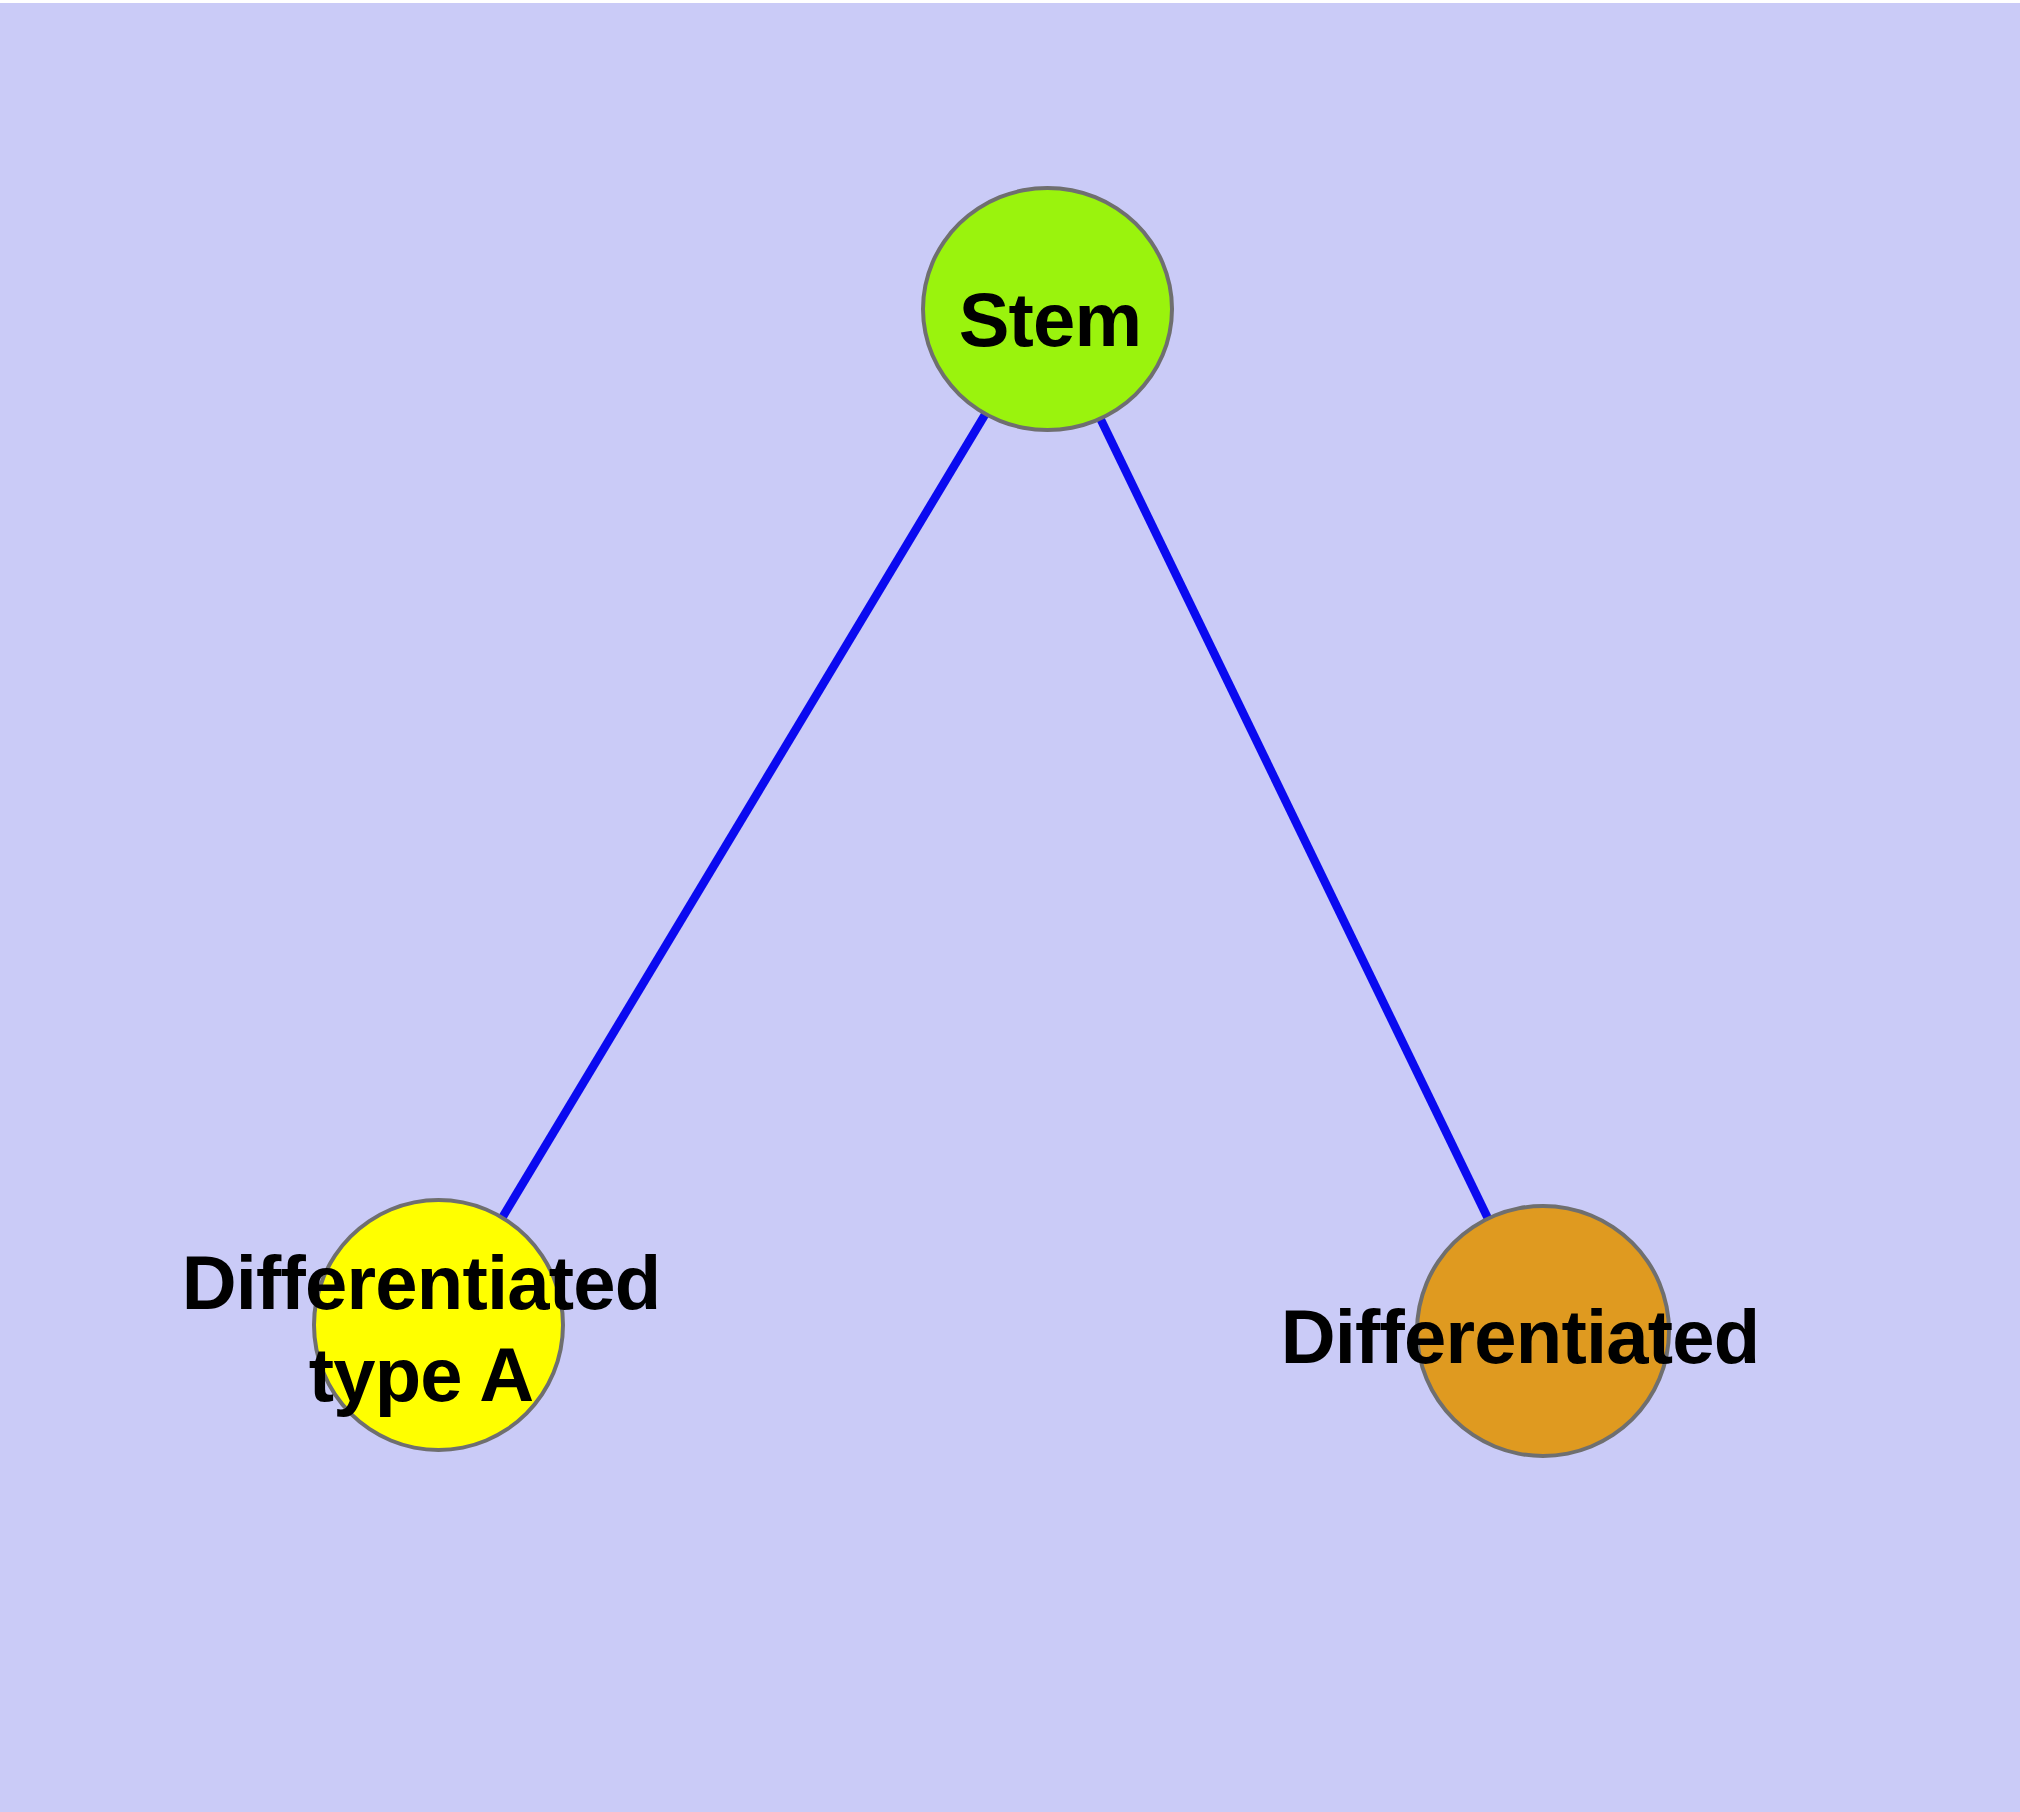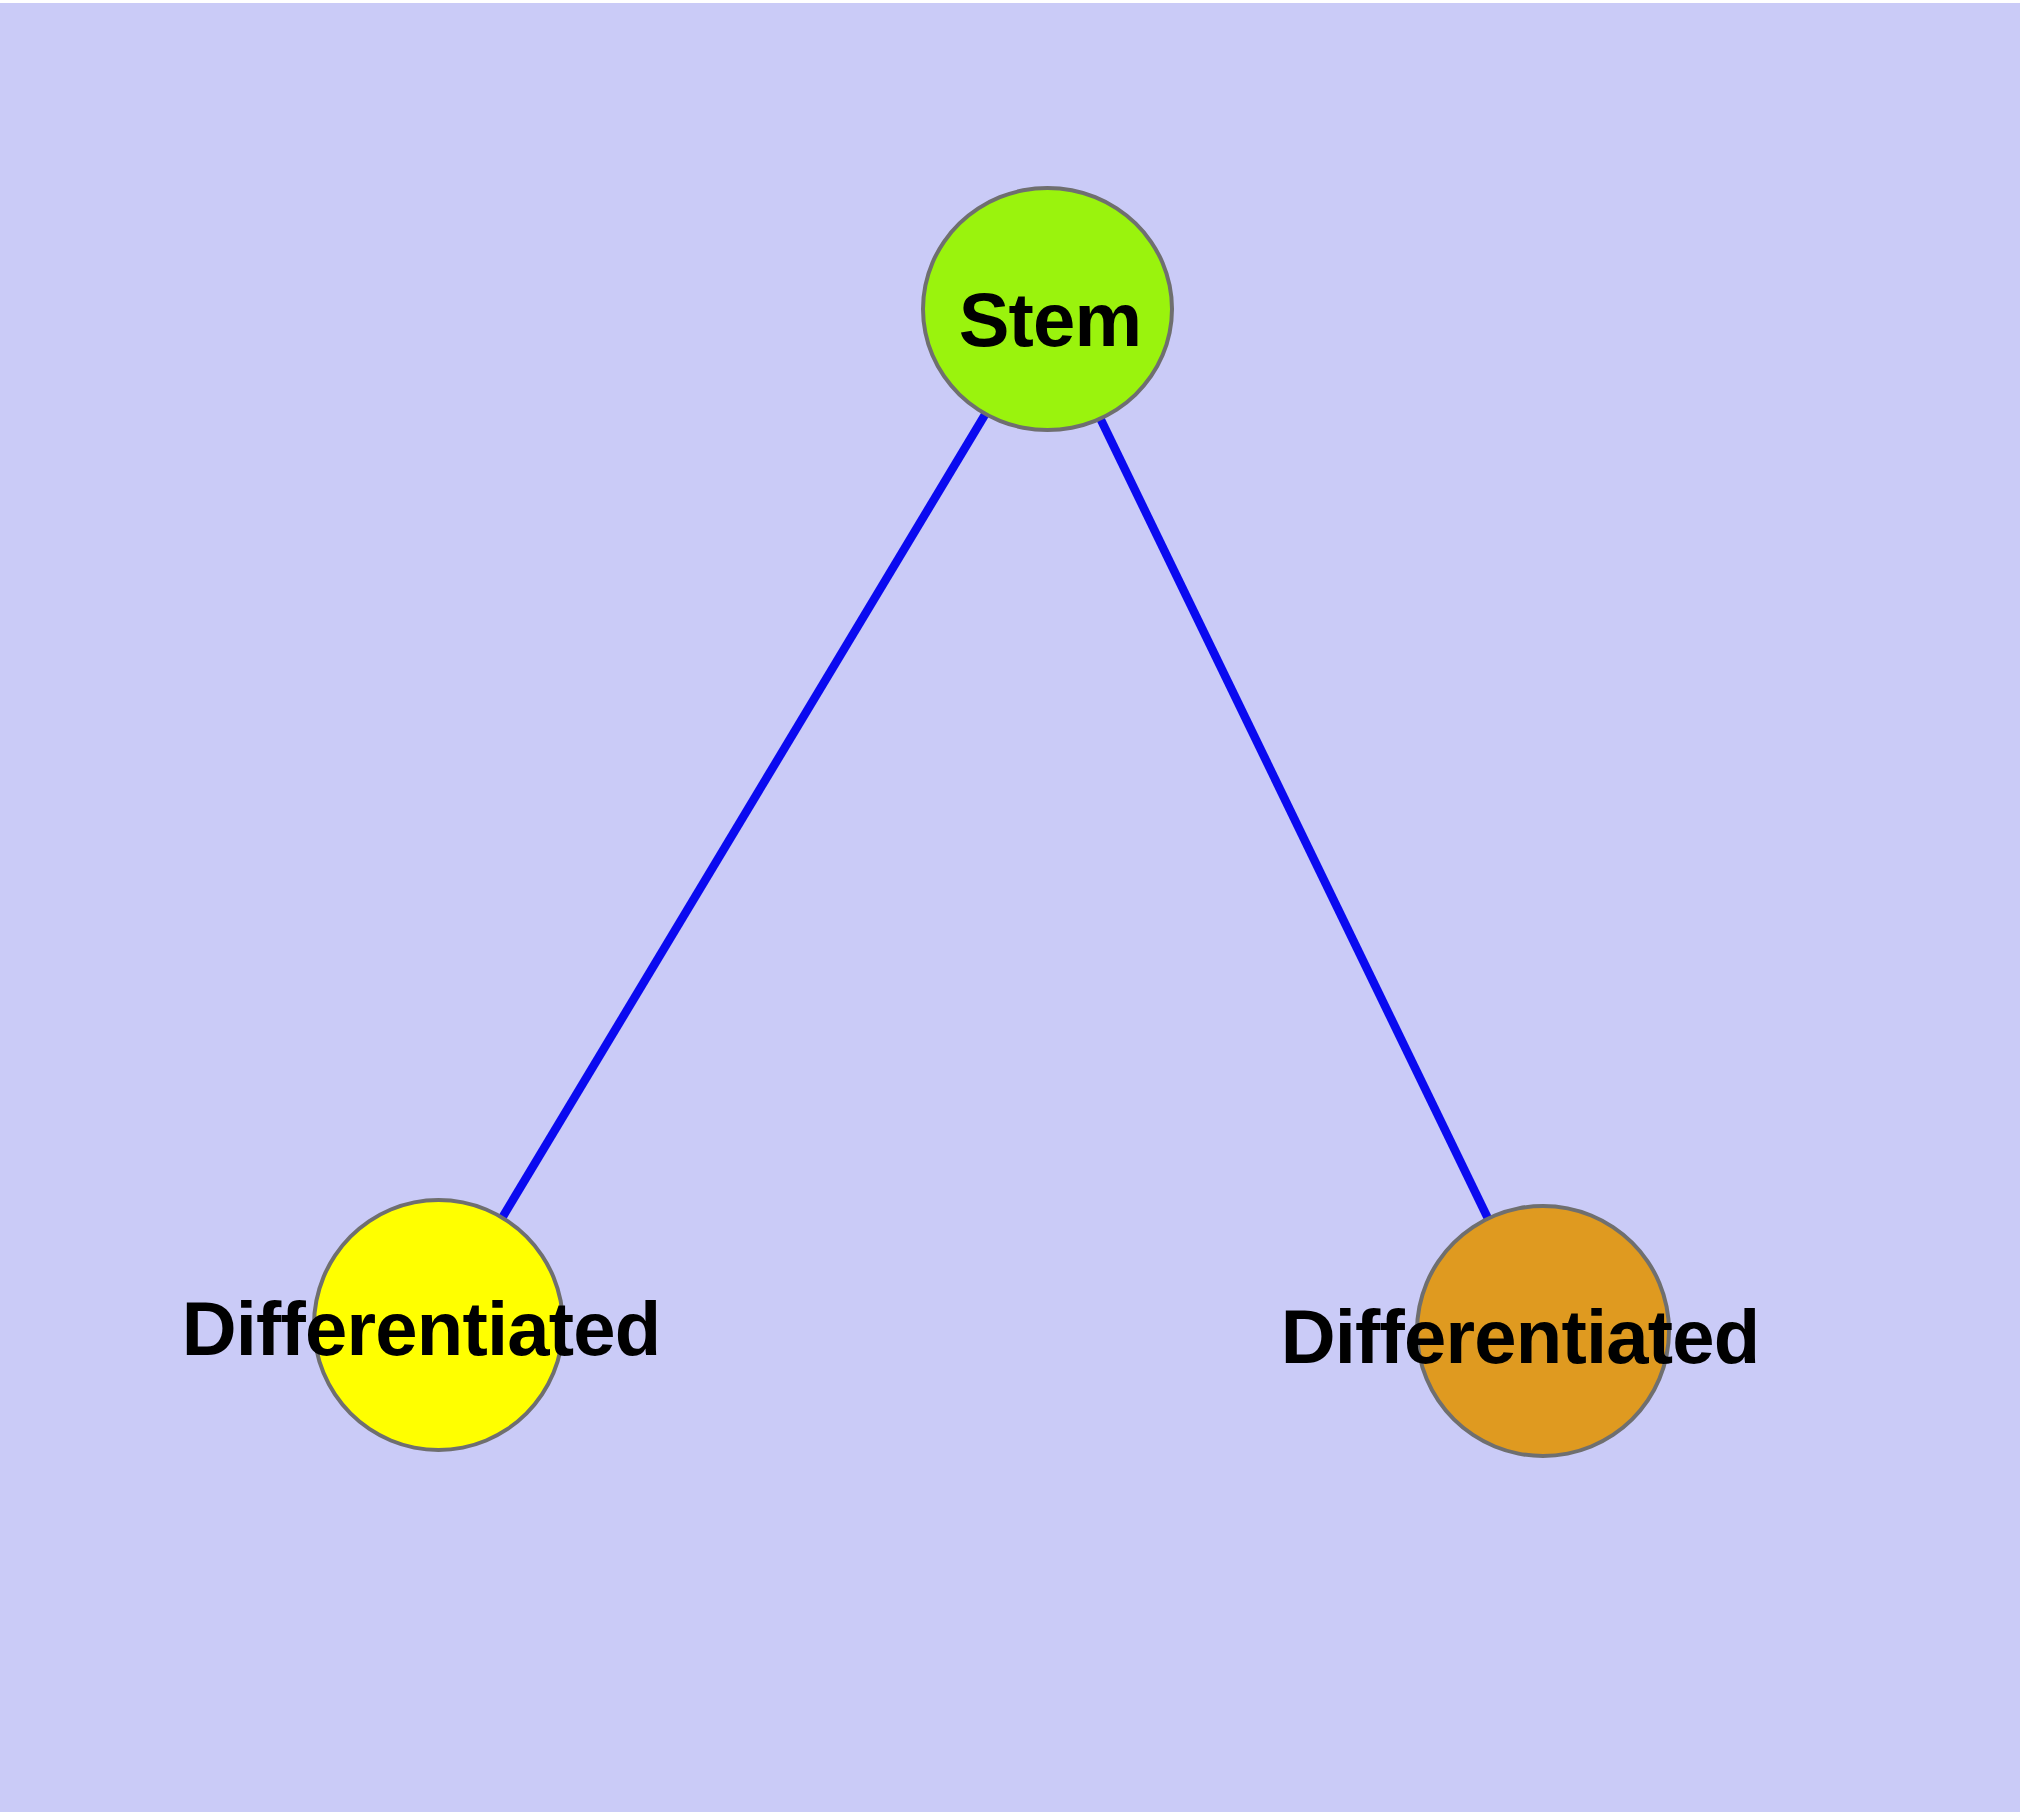--- a/index.html
+++ b/index.html
@@ -74,20 +74,21 @@
   <div class="node stem" style="background: rgb(154, 243, 13);"></div>
 
   <div class="node type-a" style="background: rgb(255, 255, 0);"></div>
 
   <div class="node type-b" style="background: rgb(223, 154, 32);"></div>
 
   <div class="label stem-label">Stem</div>
 
   <div class="label type-a-label">
     <div>Differentiated</div>
+    <div>type A</div>
   </div>
 
   <div class="label type-b-label">
     <div>Differentiated</div>
   </div>
 
 </div>
 
 
 </body></html>

